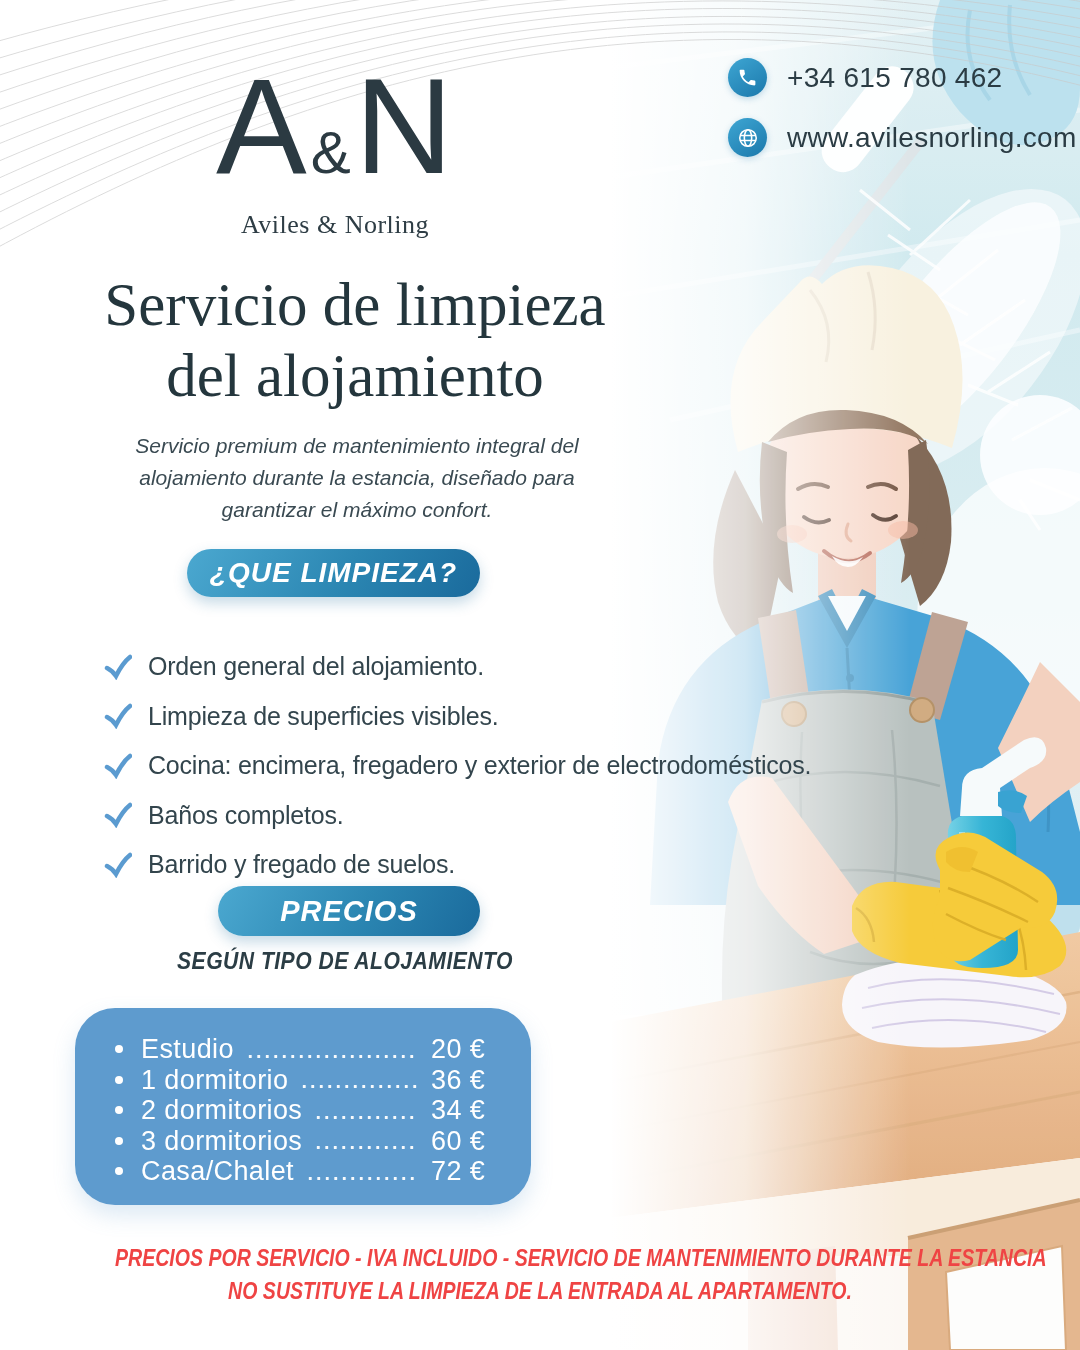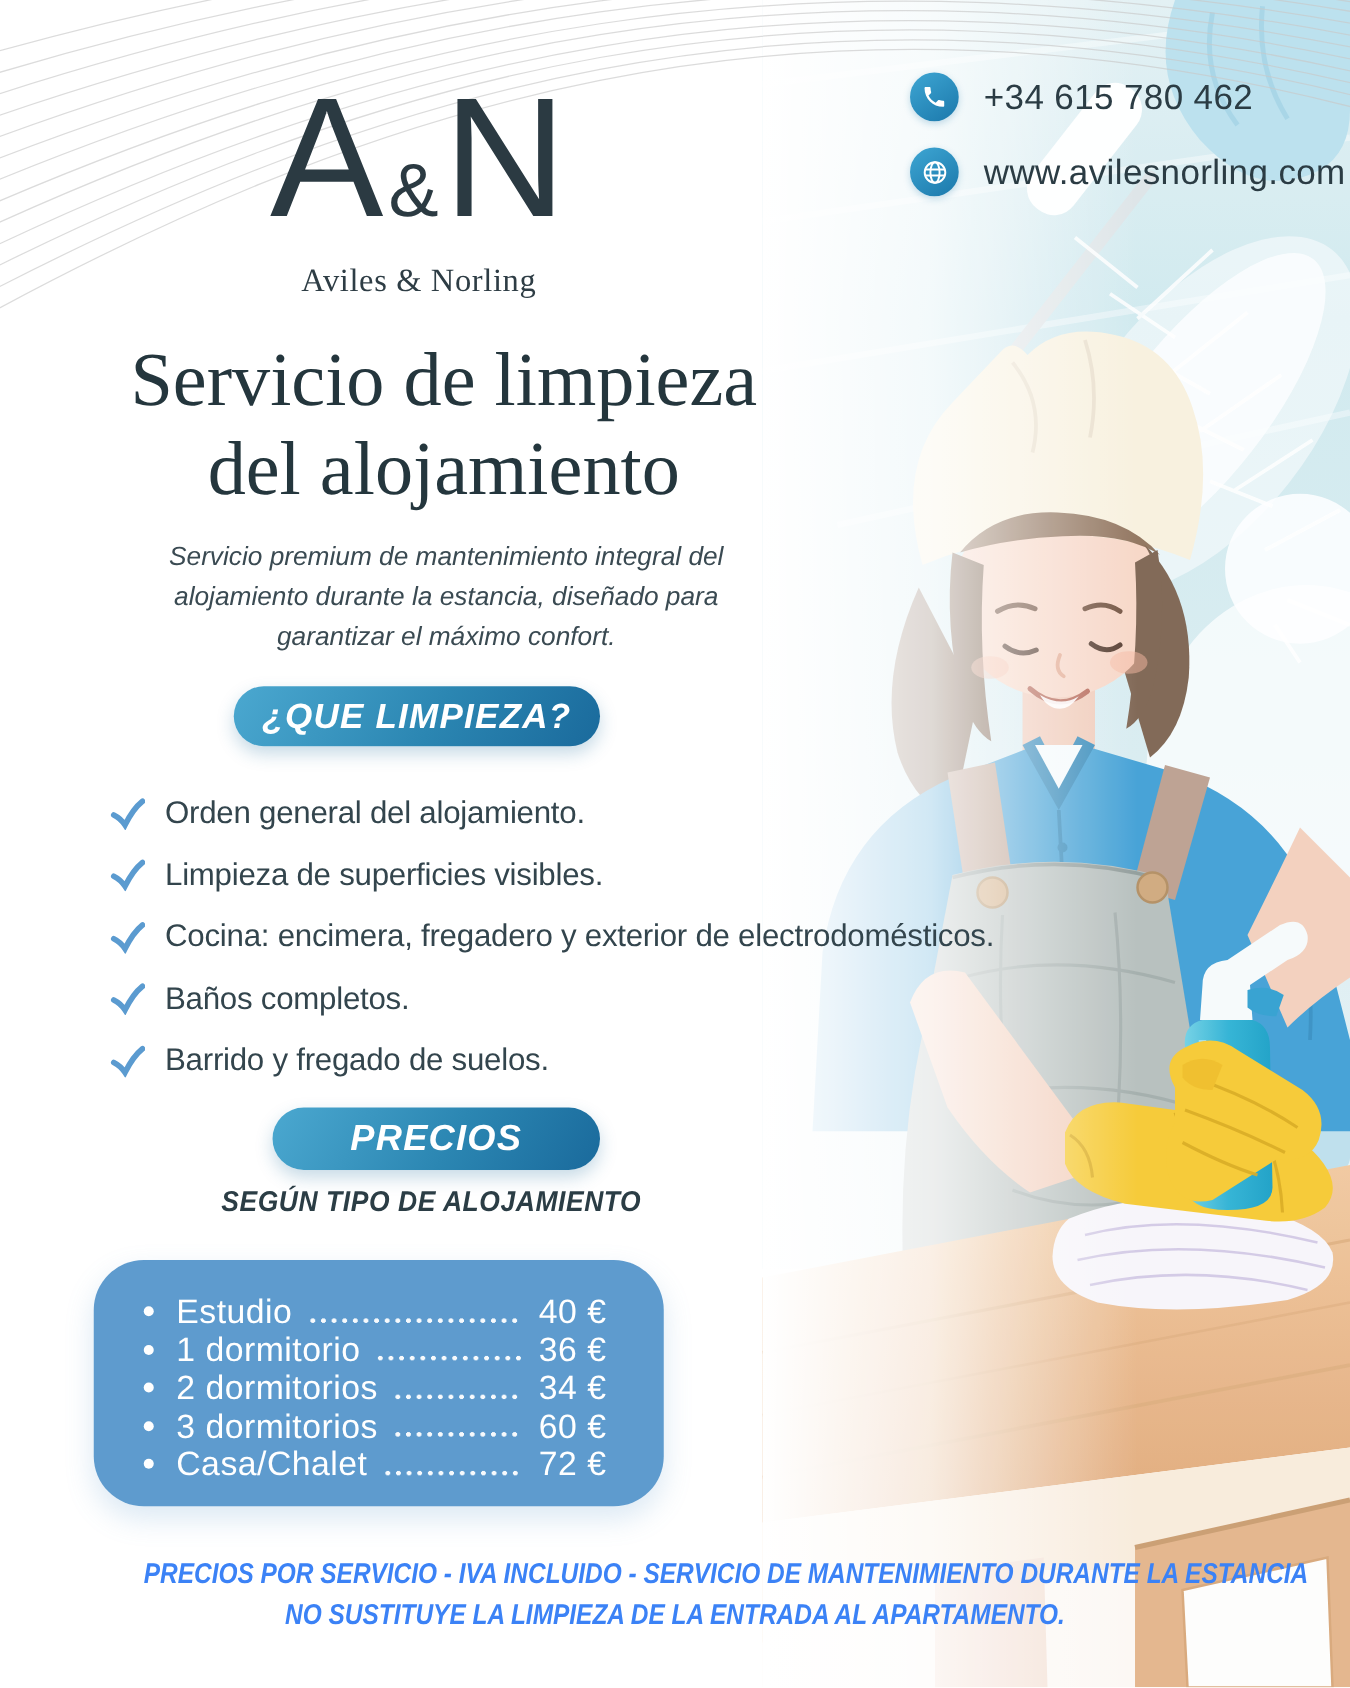--- a/index.html
+++ b/index.html
@@ -23,35 +23,35 @@
 
   .title{position:absolute;top:270px;left:20px;width:670px;text-align:center;font-family:"Liberation Serif",serif;font-size:61px;line-height:1.16;color:#24363d;z-index:3;}
 
   .intro{position:absolute;top:430px;left:97px;width:520px;text-align:center;font-style:italic;font-size:21px;line-height:1.52;color:#3a4a52;z-index:3;}
   .intro div{white-space:nowrap;}
 
   .pill{position:absolute;display:flex;align-items:center;justify-content:center;background:linear-gradient(120deg,#4ba8d0,#2b86b2 55%,#1a6a9c);border-radius:26px;color:#fff;font-weight:bold;font-style:italic;box-shadow:0 6px 14px rgba(27,107,157,.25);z-index:3;letter-spacing:1px;}
   .btn-includes{top:549px;left:187px;width:293px;height:48px;font-size:28px;}
   .btn-prices{top:886px;left:218px;width:262px;height:50px;font-size:29px;}
 
-  .checks{position:absolute;top:626px;left:88px;z-index:3;list-style:none;margin:0;padding:0;}
+  .checks{position:absolute;top:626px;left:88px;z-index:3;list-style:none;margin:16px;padding:0;}
   .check-row{display:flex;align-items:center;gap:16px;height:49.5px;white-space:nowrap;}
   .check-text{font-size:25px;color:#33454d;letter-spacing:-.2px;}
   .check-icon{flex:0 0 28px;}
 
   .prices-subtitle{position:absolute;top:948px;left:95px;width:500px;text-align:center;font-size:23px;font-weight:bold;font-style:italic;color:#2b3d45;z-index:3;transform:scaleX(.92);white-space:nowrap;letter-spacing:.5px;}
 
   .price-box{position:absolute;top:1008px;left:75px;width:456px;height:197px;background:#5e9bce;border-radius:40px;z-index:3;box-shadow:0 10px 22px rgba(94,155,206,.22);padding:26px 36px 0 40px;box-sizing:border-box;list-style:none;margin:0;}
   .price-row{display:flex;align-items:baseline;color:#fff;font-size:27px;height:30.5px;letter-spacing:.4px;}
   .bullet{width:8px;height:8px;border-radius:50%;background:#fff;flex:0 0 8px;align-self:center;margin-right:18px;}
   .price-label{white-space:nowrap;}
   .dots{flex:1;height:5px;margin:0 14px 0 12px;align-self:flex-end;margin-bottom:6px;background-image:radial-gradient(circle,rgba(255,255,255,.95) 1.7px,rgba(255,255,255,0) 1.9px);background-size:8.5px 5px;background-repeat:repeat-x;background-position:left center;}
   .price-value{min-width:64px;white-space:nowrap;}
 
-  .footer{position:absolute;top:1242px;left:40px;width:1000px;text-align:center;font-size:23px;font-weight:bold;font-style:italic;color:#3b82f6;line-height:1.42;z-index:3;}
+  .footer{position:absolute;top:1242px;left:40px;width:1000px;text-align:center;font-size:23px;font-weight:bold;font-style:italic;color:#ef4444;line-height:1.42;z-index:3;}
   .footer div{white-space:nowrap;transform:scaleX(.85);transform-origin:50% 50%;}
 </style>
 </head>
 <body>
 
 <div class="poster">
 
   <div class="photo">
     <svg viewBox="0 0 470 1350" xmlns="http://www.w3.org/2000/svg">
       <defs>
@@ -311,21 +311,21 @@
   </ul>
 
   <div class="pill btn-prices">PRECIOS</div>
   <div class="prices-subtitle">SEGÚN TIPO DE ALOJAMIENTO</div>
 
   <ul class="price-box">
     <li class="price-row">
       <span class="bullet"></span>
       <span class="price-label">Estudio</span>
       <span class="dots"></span>
-      <span class="price-value">40 €</span>
+      <span class="price-value">20 €</span>
     </li>
     <li class="price-row">
       <span class="bullet"></span>
       <span class="price-label">1 dormitorio</span>
       <span class="dots"></span>
       <span class="price-value">36 €</span>
     </li>
     <li class="price-row">
       <span class="bullet"></span>
       <span class="price-label">2 dormitorios</span>

